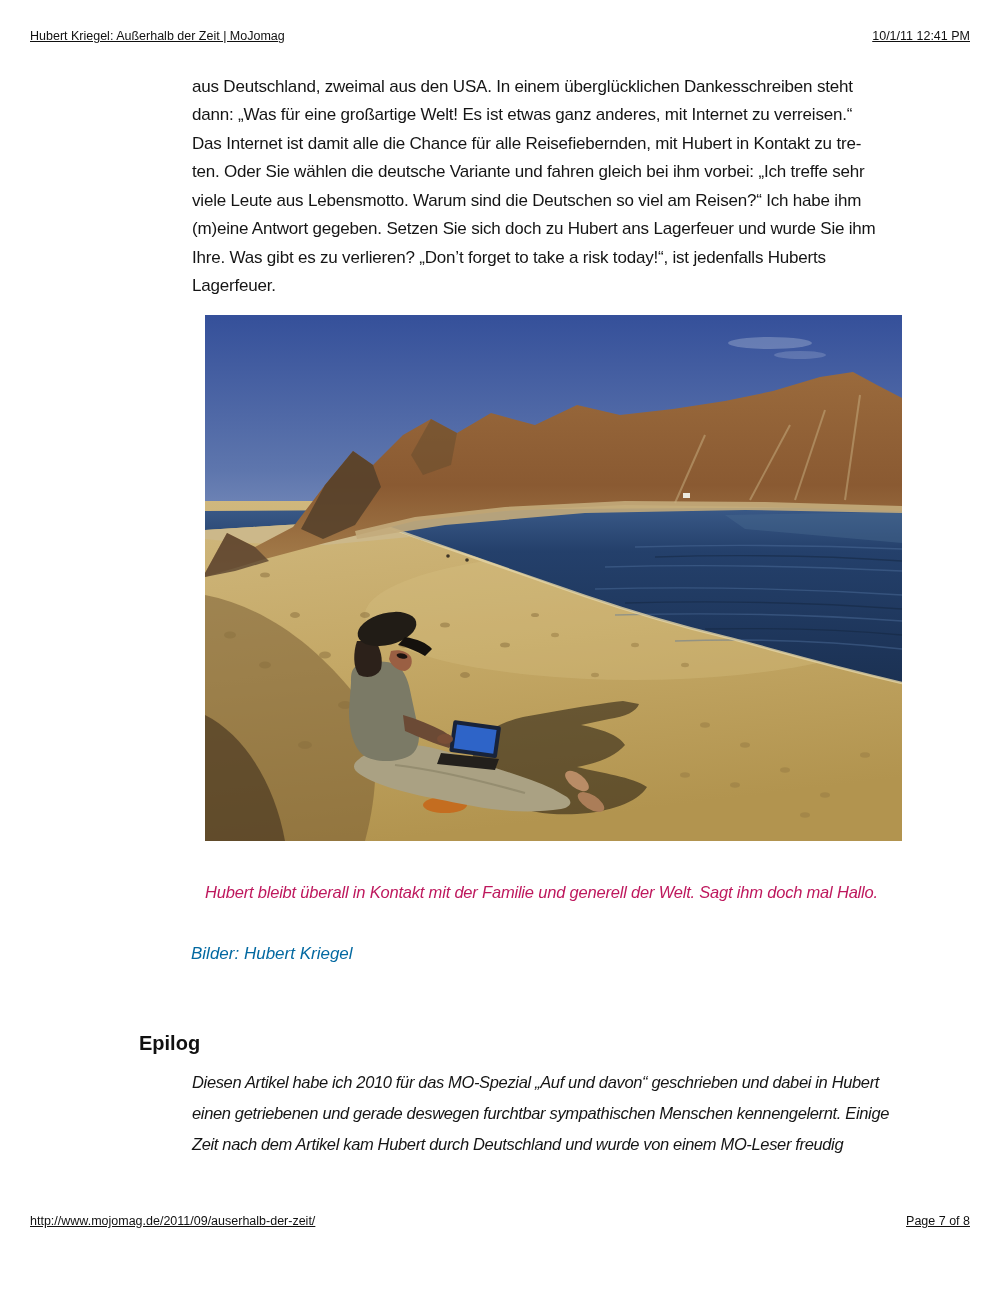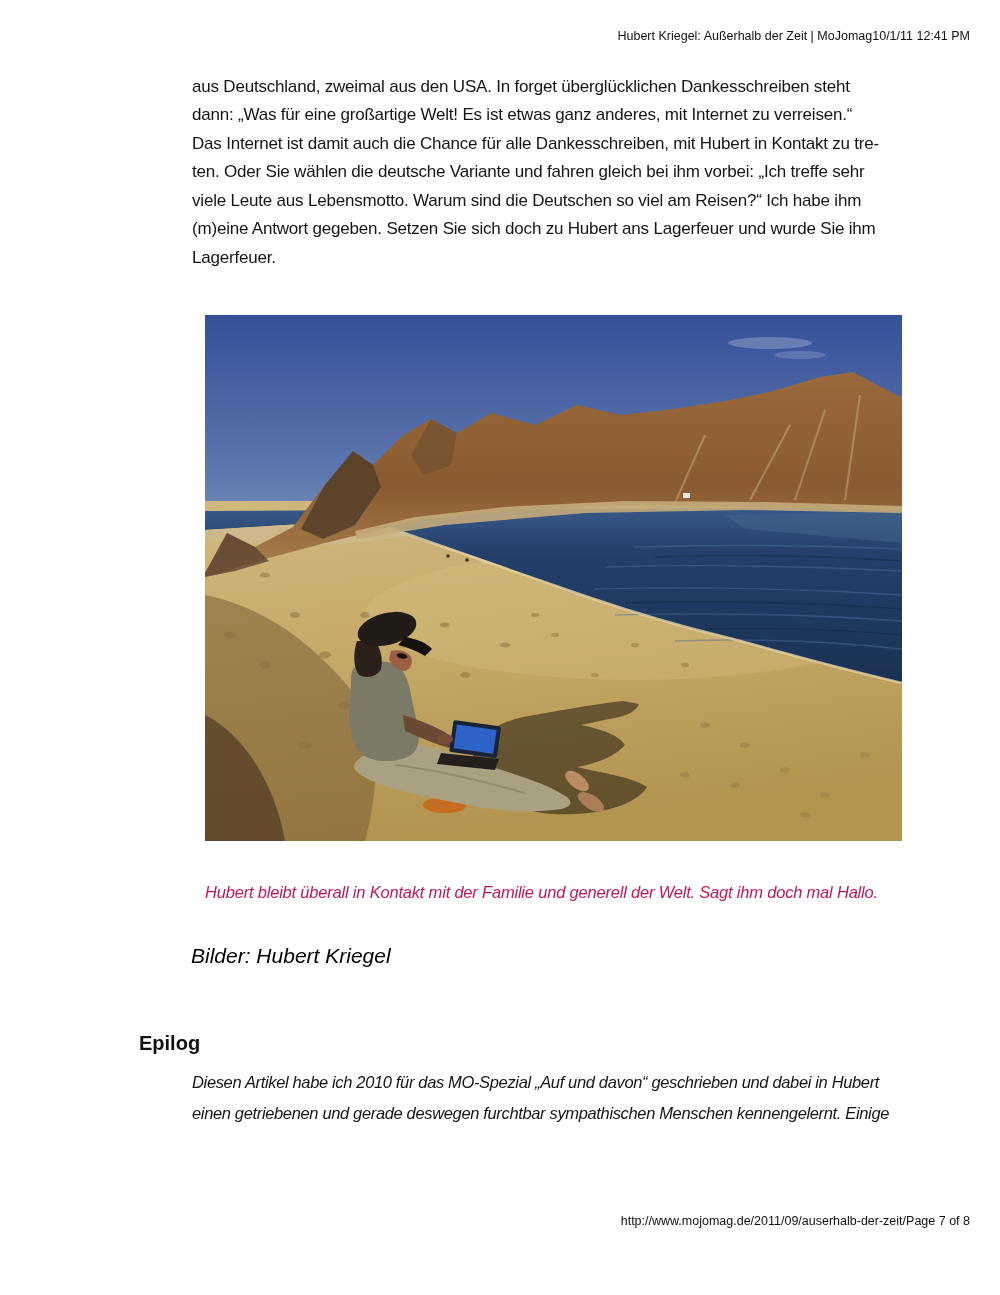--- a/index.html
+++ b/index.html
@@ -7,43 +7,44 @@
     position:relative;
     width:1000px;height:1295px;
     margin:0 auto;
     background:#ffffff;
     font-family:"Liberation Sans", sans-serif;
     color:#1a1a1a;
     overflow:hidden;
   }
   .meta-row{
     position:absolute;left:30px;right:30px;
-    display:flex;justify-content:flex-end;
+    display:flex;justify-content:space-between;
     font-size:12.5px;color:#111;
     letter-spacing:0;
+    text-decoration:underline;
   }
   .meta-row.header{top:29px;}
   .meta-row.footer{top:1214px;}
   .body-text{
     position:absolute;left:192px;top:73px;
     font-size:17px;line-height:28.45px;
     letter-spacing:-0.2px;white-space:nowrap;color:#151515;
   }
   .photo-figure{
     position:absolute;left:205px;top:315px;width:697px;height:526px;
   }
   .photo-figure svg{display:block;width:697px;height:526px;}
   .photo-caption{
     position:absolute;left:205px;top:883px;width:700px;
     font-size:16.5px;font-style:italic;color:#be185d;
     letter-spacing:-0.2px;white-space:nowrap;
   }
   .credit-line{
     position:absolute;left:191px;top:944px;
-    font-size:21px;font-style:italic;color:#000000;
+    font-size:17px;font-style:italic;color:#0369a1;
   }
   .epilog-heading{
     position:absolute;left:122px;top:1015px;
     font-size:20px;font-weight:bold;color:#111;
   }
   .epilog-text{
     position:absolute;left:192px;top:1050px;
     font-size:16.5px;font-style:italic;line-height:30.8px;
     letter-spacing:-0.35px;white-space:nowrap;color:#151515;margin-top:17px;
   }
@@ -52,26 +53,27 @@
 <body>
 
 <div class="page">
 
   <div class="meta-row header">
     <span>Hubert Kriegel: Außerhalb der Zeit | MoJomag</span>
     <span>10/1/11 12:41 PM</span>
   </div>
 
   <div class="body-text">
-      <div>aus Deutschland, zweimal aus den USA. In forget überglücklichen Dankesschreiben steht</div>
+      <div>aus Deutschland, zweimal aus den USA. In einem überglücklichen Dankesschreiben steht</div>
       <div>dann: „Was für eine großartige Welt! Es ist etwas ganz anderes, mit Internet zu verreisen.“</div>
-      <div>Das Internet ist damit auch die Chance für alle Dankesschreiben, mit Hubert in Kontakt zu tre-</div>
+      <div>Das Internet ist damit alle die Chance für alle Reisefiebernden, mit Hubert in Kontakt zu tre-</div>
       <div>ten. Oder Sie wählen die deutsche Variante und fahren gleich bei ihm vorbei: „Ich treffe sehr</div>
       <div>viele Leute aus Lebensmotto. Warum sind die Deutschen so viel am Reisen?“ Ich habe ihm</div>
       <div>(m)eine Antwort gegeben. Setzen Sie sich doch zu Hubert ans Lagerfeuer und wurde Sie ihm</div>
+      <div>Ihre. Was gibt es zu verlieren? „Don’t forget to take a risk today!“, ist jedenfalls Huberts</div>
       <div>Lagerfeuer.</div>
     </div>
 
   <figure class="photo-figure" style="margin:0">
     <svg viewBox="0 0 697 526" preserveAspectRatio="none">
       <defs>
         <linearGradient id="skyG" x1="0" y1="0" x2="0" y2="1">
           <stop offset="0" stop-color="#35509a"></stop>
           <stop offset="0.65" stop-color="#5e76ad"></stop>
           <stop offset="1" stop-color="#8496c0"></stop>
@@ -200,20 +202,21 @@
   </figure>
 
   <div class="photo-caption">Hubert bleibt überall in Kontakt mit der Familie und generell der Welt. Sagt ihm doch mal Hallo.</div>
 
   <div class="credit-line">Bilder: Hubert Kriegel</div>
 
   <h2 class="epilog-heading" style="margin:17px">Epilog</h2>
   <div class="epilog-text">
       <div>Diesen Artikel habe ich 2010 für das MO-Spezial „Auf und davon“ geschrieben und dabei in Hubert</div>
       <div>einen getriebenen und gerade deswegen furchtbar sympathischen Menschen kennengelernt. Einige</div>
+      <div>Zeit nach dem Artikel kam Hubert durch Deutschland und wurde von einem MO-Leser freudig</div>
     </div>
 
   <div class="meta-row footer">
     <span>http://www.mojomag.de/2011/09/auserhalb-der-zeit/</span>
     <span>Page 7 of 8</span>
   </div>
 
 </div>
 
 </body></html>

